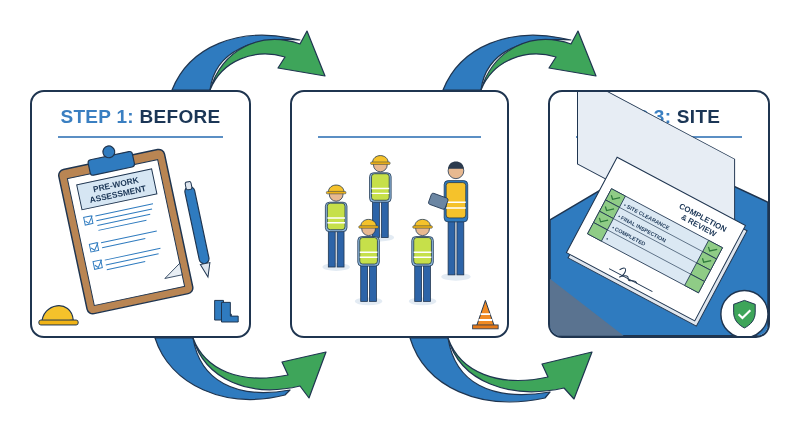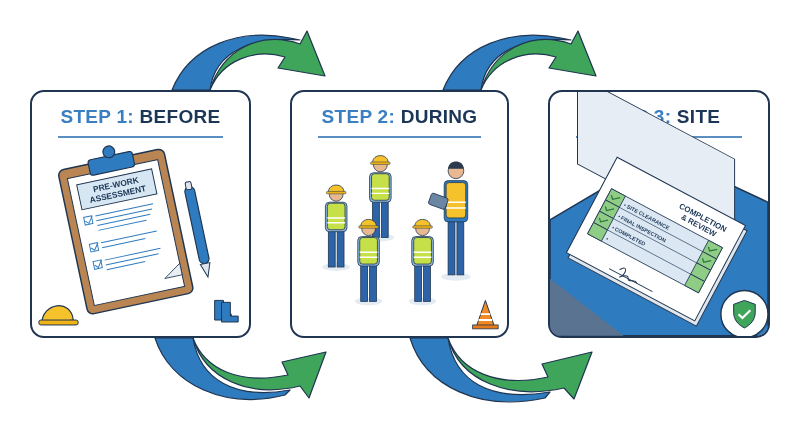--- a/index.html
+++ b/index.html
@@ -84,24 +84,20 @@
     </g>
 
     <g fill="#2f7bbf" stroke="#1f3550" stroke-width="1">
       <path d="M186,212 h9 v14 h8 v6 h-17 z"></path>
       <path d="M193,214 h9 v14 h8 v6 h-17 z"></path>
     </g>
   </svg>
 </div>
 
 <div class="panel p2">
-  <div class="title">
-    <span class="step">STEP 2:</span>
-    <span class="phase">DURING</span>
-  </div>
   <div class="rule"></div>
   <svg class="art" viewBox="0 0 219 248">
     <defs>
       <g id="worker">
         <ellipse cx="0" cy="78" rx="14" ry="4" fill="#e3ebf3"></ellipse>
         <rect x="-8" y="40" width="7" height="38" fill="#2d64a8" stroke="#1f3550" stroke-width="0.8"></rect>
         <rect x="1" y="40" width="7" height="38" fill="#2d64a8" stroke="#1f3550" stroke-width="0.8"></rect>
         <rect x="-11" y="12" width="22" height="30" rx="4" fill="#8fb8de" stroke="#1f3550" stroke-width="0.8"></rect>
         <rect x="-9" y="13" width="18" height="27" rx="3" fill="#c6e04a" stroke="#1f3550" stroke-width="0.8"></rect>
         <path d="M-9,28 h18 M-9,33 h18" stroke="#ffffff" stroke-width="1.5"></path>

